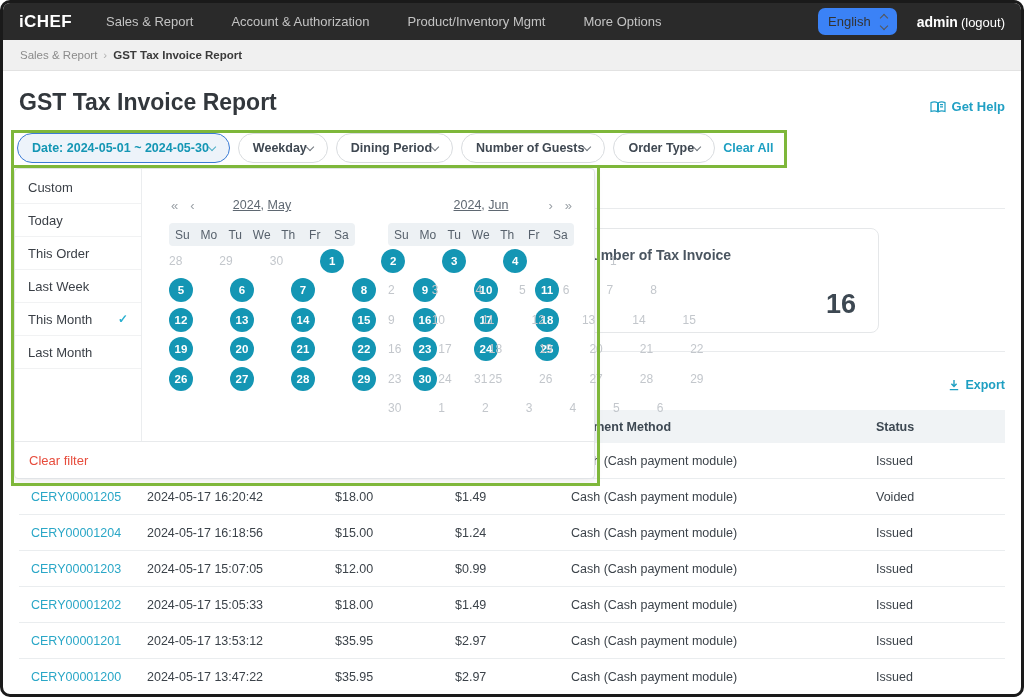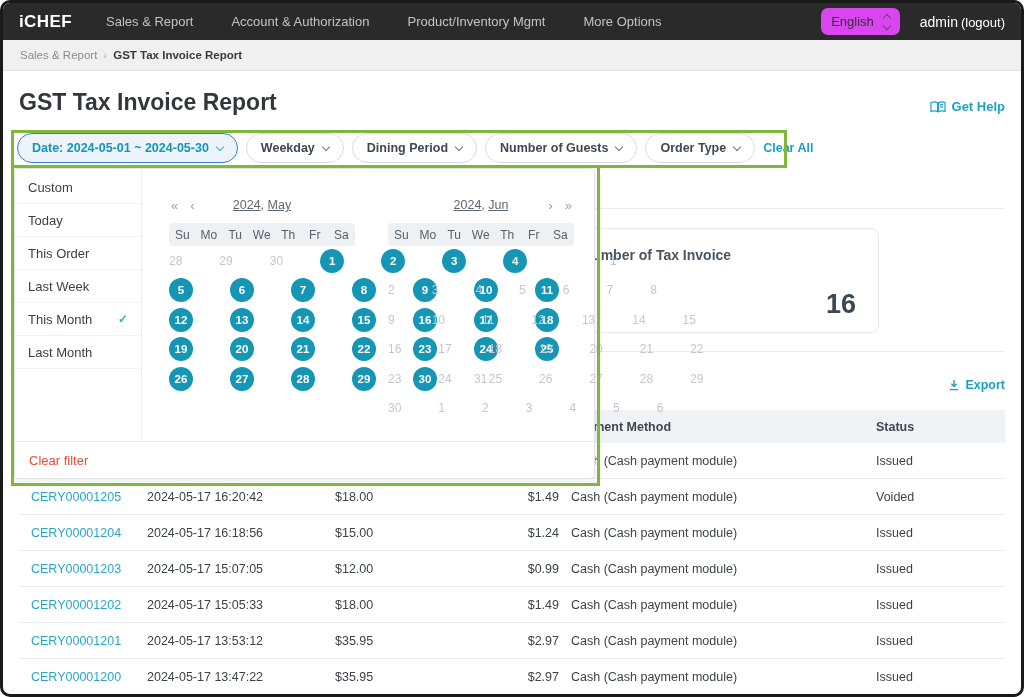--- a/index.html
+++ b/index.html
@@ -7,45 +7,45 @@
   body { font-family: "Liberation Sans", sans-serif; }
 
   .frame { position:relative; width:1024px; height:697px; border:3px solid #1a1a1a;
            border-radius:10px; background:#fff; overflow:hidden; }
 
   
   .navbar { height:37px; background:#2a2a2a; display:flex; align-items:center; padding:0 16px; }
   .brand { color:#fff; font-size:17px; font-weight:600; letter-spacing:.4px; margin-right:34px; }
   .nav-items { display:flex; align-items:center; }
   .nav-items span { color:#c3c3c3; font-size:13px; margin-right:38px; cursor:default; }
-  .lang-select { margin-left:auto; background:#d946ef; border-radius:7px; height:27px; padding:0 10px;
+  .lang-select { margin-left:auto; background:#3b82f6; border-radius:7px; height:27px; padding:0 10px;
                  display:flex; align-items:center; gap:10px; font-size:13px; color:#333; }
   .updown { display:flex; flex-direction:column; gap:2px; }
   .updown i { display:block; width:6px; height:6px; border-right:1.6px solid #555; border-bottom:1.6px solid #555; }
   .updown i.up { transform:rotate(-135deg); margin-top:2px; }
   .updown i.dn { transform:rotate(45deg); margin-bottom:2px; }
   .user { color:#fff; margin-left:20px; display:flex; align-items:baseline; gap:3px; }
-  .user-name { font-weight:400; font-size:14px; }
+  .user-name { font-weight:700; font-size:14px; }
   .logout { color:#fff; font-size:13px; text-decoration:none; }
 
   
   .breadcrumb-bar { height:31px; background:#f0f0f0; border-bottom:1px solid #e2e2e2;
                     display:flex; align-items:center; padding:0 17px; font-size:11.5px; gap:6px; }
   .bc-parent { color:#8b8b8b; } .bc-sep { color:#b0b0b0; }
   .bc-current { color:#3a3a3a; font-weight:700; }
 
   
   .main { position:relative; height:626px; font-size:13px; }
   .page-title { position:absolute; left:16px; top:18px; font-size:23px; font-weight:700; color:#32373c; }
   .get-help { position:absolute; right:16px; top:28px; color:#21a0c4; font-size:13px; font-weight:600;
               display:flex; gap:6px; align-items:center; text-decoration:none; cursor:pointer; }
 
   .filter-row { position:absolute; left:14px; top:62px; display:flex; align-items:center; gap:8px; height:30px; z-index:1; }
   .pill { height:30px; border-radius:15px; border:1px solid #d9dcdf; background:#fff; display:flex;
-          align-items:center; padding:0 14px; font-size:12.5px; font-weight:600; color:#3f4852; gap:8px; cursor:pointer; white-space:nowrap;justify-content:space-between; }
+          align-items:center; padding:0 14px; font-size:12.5px; font-weight:600; color:#3f4852; cursor:pointer; white-space:nowrap;justify-content:space-between; }
   .pill-active { border:1.5px solid #3a7bd5; background:#edf3fa; color:#1496b4; }
   .chev { display:inline-block; width:6px; height:6px; border-right:1.5px solid currentColor;
           border-bottom:1.5px solid currentColor; transform:rotate(45deg); margin-top:-3px; opacity:.75; }
   .clear-all { color:#1e9fc2; font-weight:700; font-size:12.5px; margin-left:0; text-decoration:none; cursor:pointer; }
 
   .divider { position:absolute; left:16px; right:16px; height:1px; background:#e9ebed; }
   .d1 { top:137px; } .d2 { top:280px; }
 
   .summary-card { position:absolute; left:560px; top:157px; width:316px; height:105px;
                   border:1px solid #e5e7e9; border-radius:8px; background:#fff; padding:18px; }
@@ -55,21 +55,21 @@
   .export { position:absolute; right:16px; top:307px; color:#1e9fc2; font-size:12.5px; font-weight:600;
             display:flex; gap:5px; align-items:center; text-decoration:none; cursor:pointer; }
 
   
   .table { position:absolute; left:16px; right:16px; top:339px; }
   .t-row { display:flex; height:36px; align-items:center; border-bottom:1px solid #eaedef; font-size:12.5px; color:#3c434a; }
   .t-head { height:33px; background:#f0f3f5; font-weight:700; color:#3d4852; border-bottom:none; }
   .c0 { width:128px; padding-left:12px; }
   .c1 { width:188px; }
   .c2 { width:120px; }
-  .c3 { width:104px; text-align:right; }
+  .c3 { width:104px; text-align:left; }
   .c4 { width:305px; padding-left:12px; }
   .c5 { flex:1; padding-left:12px; }
   .inv-link { color:#2aa7c7; text-decoration:none; cursor:pointer; }
 
   
   .dropdown { position:absolute; left:11px; top:97px; width:581px; height:311px; background:#fff;
               border:1px solid #e1e4e7; border-radius:4px; box-shadow:0 3px 10px rgba(0,0,0,.08);
               z-index:5; display:flex; flex-direction:column; }
   .dd-body { flex:1; display:flex; min-height:0; }
   .dd-sidebar { width:127px; border-right:1px solid #ebedef; padding-top:2px; }

